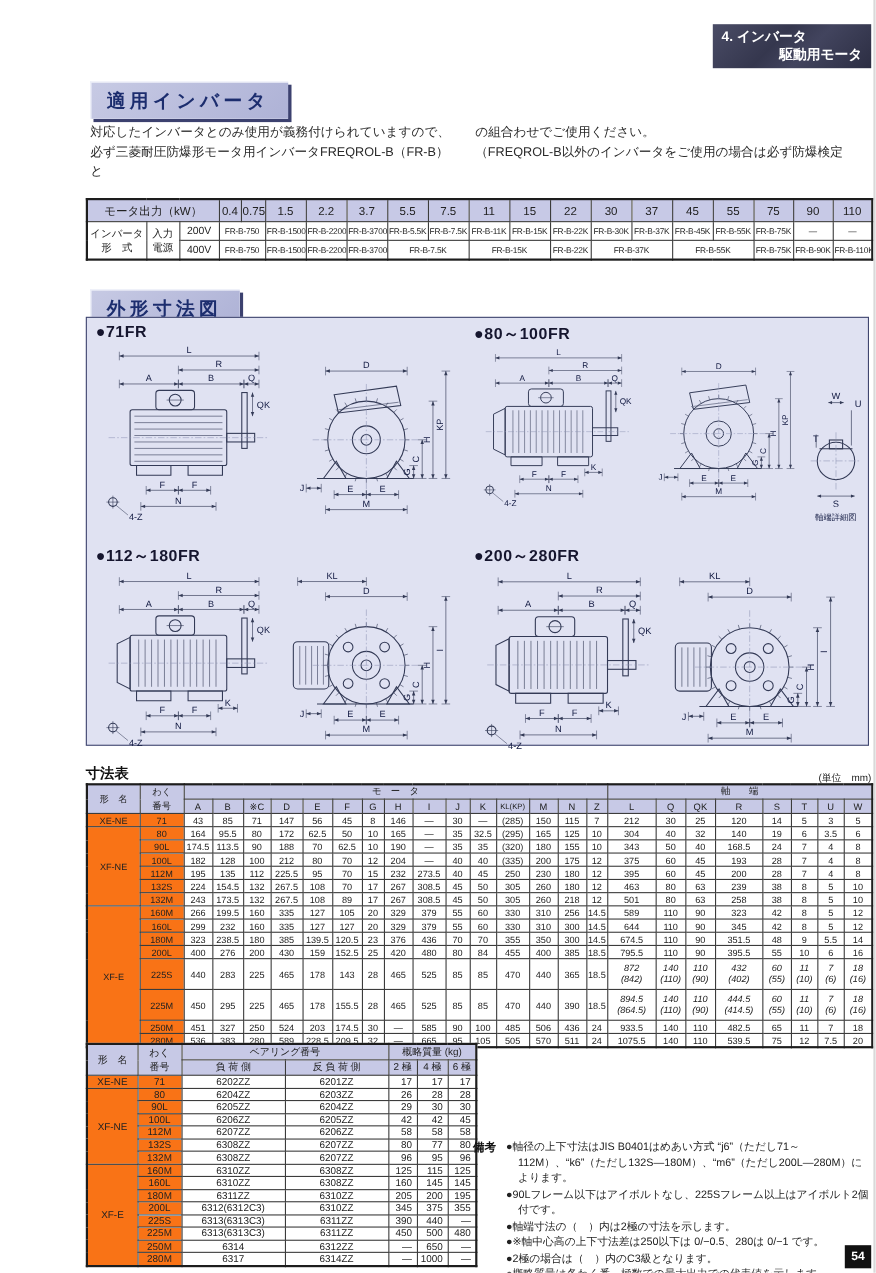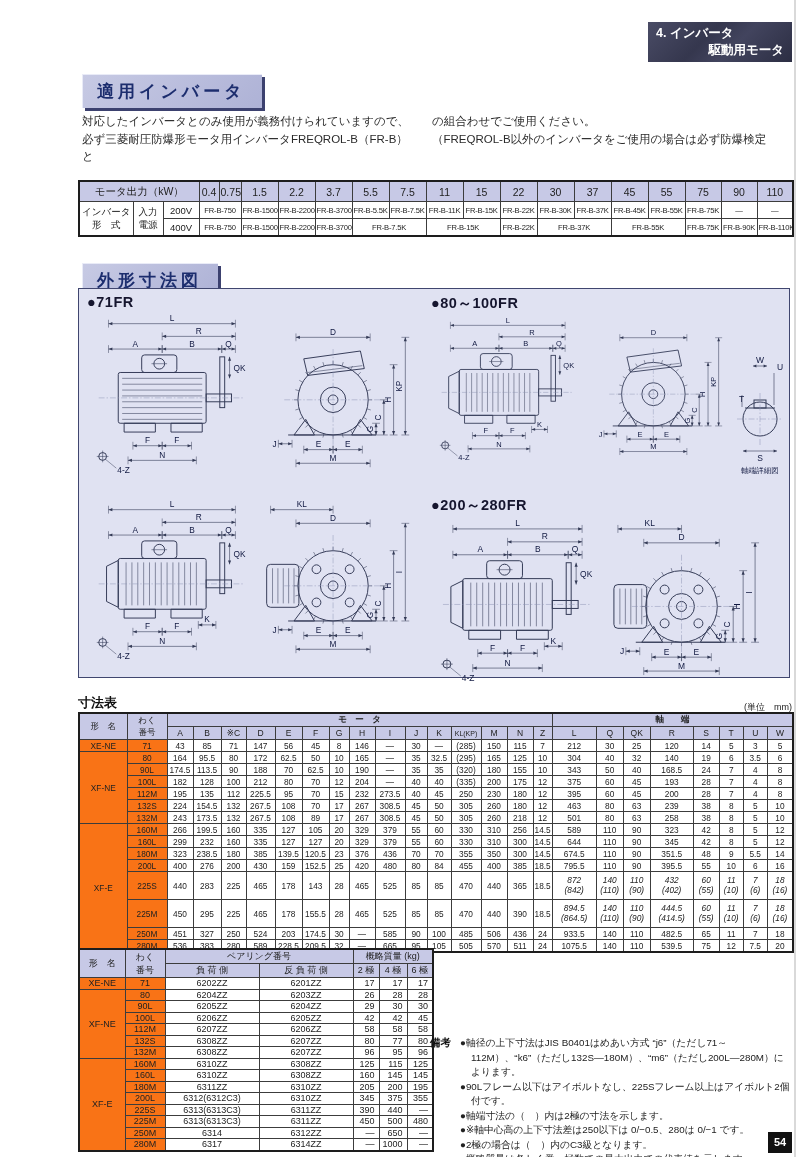--- a/index.html
+++ b/index.html
@@ -52,21 +52,21 @@
   svg .el{stroke:#333a56;stroke-width:.5;}
   svg .cl{stroke:#8d93b4;stroke-width:.5;stroke-dasharray:6 2 1.5 2;}
   svg .ar{fill:#333a56;}
   svg .dt{font-family:"Liberation Sans","DejaVu Sans",sans-serif;font-size:8.5px;fill:#101840;}
   svg .cap{font-size:7.5px;fill:#101840;}
   
   #dim-title{position:absolute;left:78px;top:694px;font-size:13px;font-weight:bold;color:#111;}
   #dim-unit{position:absolute;left:640px;top:701px;width:152px;text-align:right;font-size:9px;color:#222;}
   #dim-table{position:absolute;left:78px;top:712px;width:714px;font-size:8.3px;}
   #dim-table th{font-weight:normal;font-size:8.5px;height:12px;}
-  #dim-table th.grp{font-weight:700;}
+  #dim-table th.grp{font-weight:400;}
   #dim-table td{height:11px;}
   #dim-table td.two{white-space:pre-line;line-height:9.5px;height:27px;font-style:italic;}
   #dim-table th.sm{font-size:7px;}
   
   #brg-table{position:absolute;left:78px;top:948px;width:354px;font-size:9px;}
   #brg-table th{font-weight:normal;font-size:9px;height:12px;}
   #brg-table td{height:10.5px;}
   #brg-table td.num{text-align:right;padding-right:4px;}
   
   #notes{position:absolute;left:430px;top:1036px;width:362px;display:flex;}
@@ -522,20 +522,21 @@
           <text class="dt" x="267" y="140.5" text-anchor="middle">E</text>
           <line class="dl" x1="214" y1="157" x2="290" y2="157"></line>
           <path class="ar" d="M214 157 l4 -1.6 v3.2 z"></path>
           <path class="ar" d="M290 157 l-4 -1.6 v3.2 z"></path>
           <line class="el" x1="214" y1="153" x2="214" y2="161"></line>
           <line class="el" x1="290" y1="153" x2="290" y2="161"></line>
           <text class="dt" x="252" y="154.5" text-anchor="middle">M</text>
         </svg></div>
   </div>
   <div class="quad" style="left:8px;top:207px;width:332px;">
+    <div class="qtitle">●112～180FR</div>
     <div class="qsvg"><svg width="100%" viewBox="0 0 340 172">
           <line class="dl" x1="22" y1="14" x2="152" y2="14"></line>
           <path class="ar" d="M22 14 l4 -1.6 v3.2 z"></path>
           <path class="ar" d="M152 14 l-4 -1.6 v3.2 z"></path>
           <line class="el" x1="22" y1="10" x2="22" y2="18"></line>
           <line class="el" x1="152" y1="10" x2="152" y2="18"></line>
           <text class="dt" x="87" y="11.5" text-anchor="middle">L</text>
           <line class="dl" x1="77" y1="27" x2="152" y2="27"></line>
           <path class="ar" d="M77 27 l4 -1.6 v3.2 z"></path>
           <path class="ar" d="M152 27 l-4 -1.6 v3.2 z"></path>

